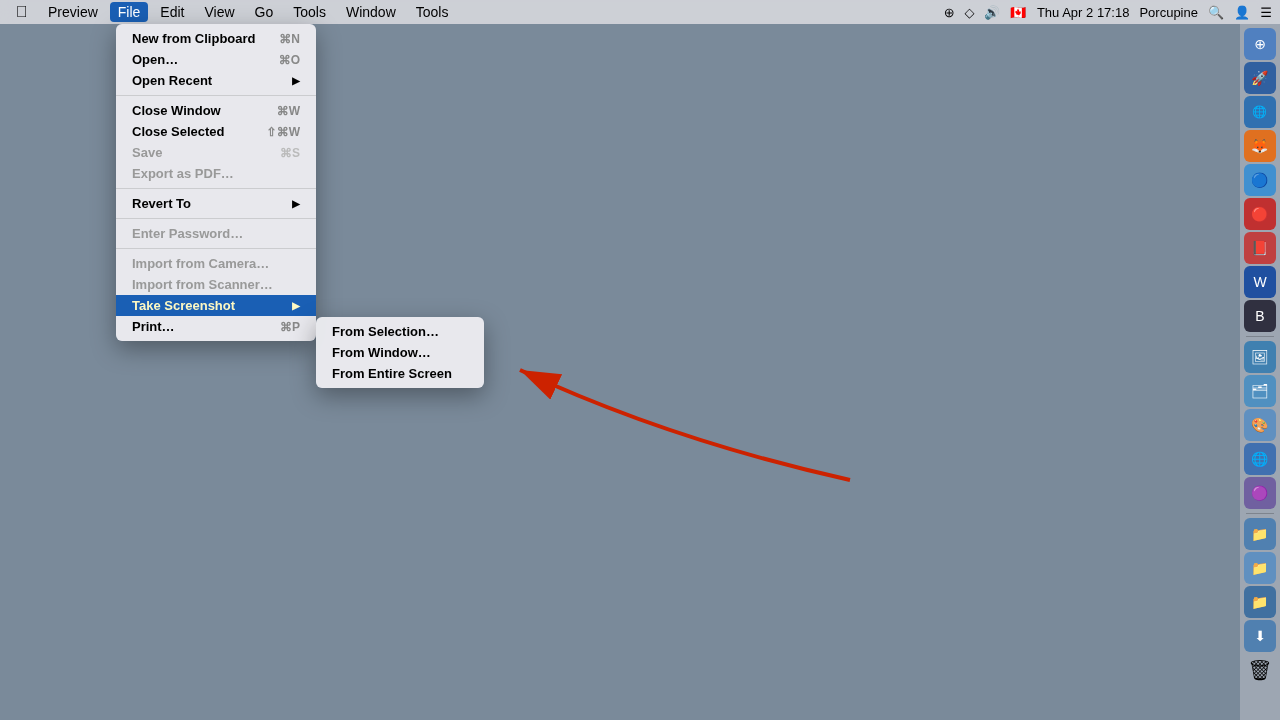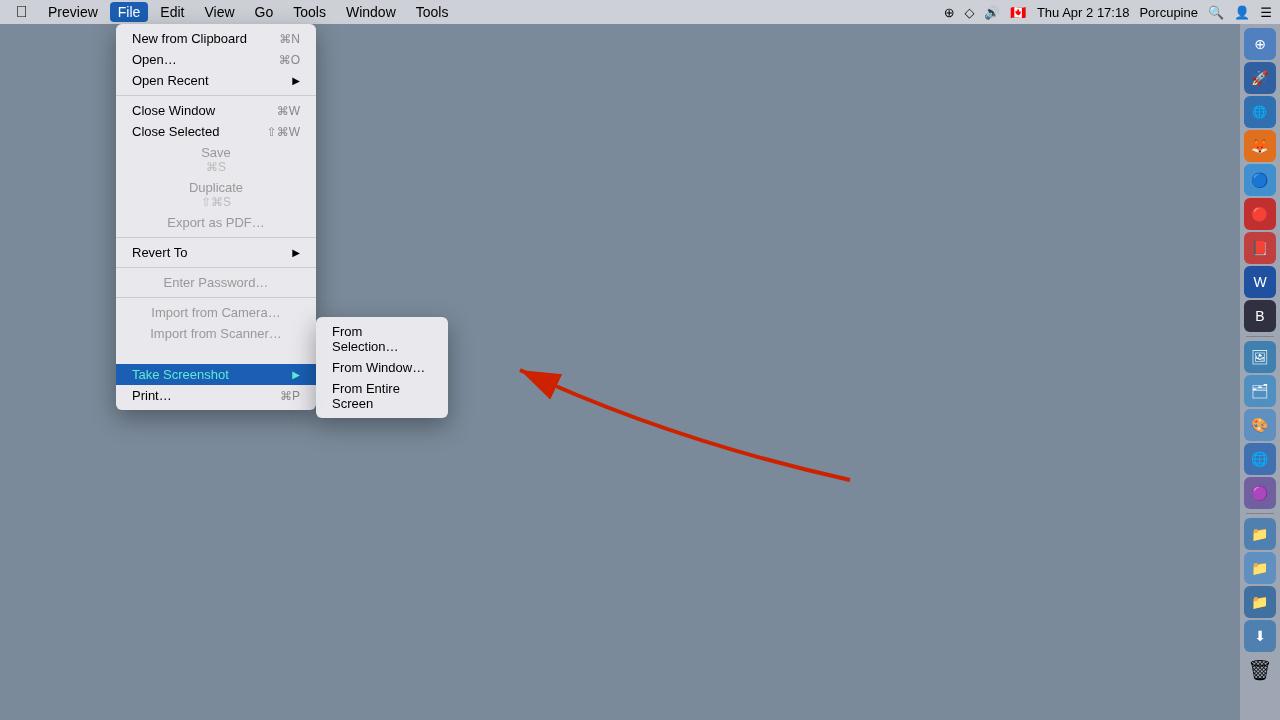--- a/index.html
+++ b/index.html
@@ -81,31 +81,30 @@
 
     .menu-item {
       display: flex;
       align-items: center;
       justify-content: space-between;
       padding: 3px 16px;
       font-size: 13px;
       cursor: pointer;
       color: #000;
       user-select: none;
+      font-weight: bold;
     }
 
     .menu-item.disabled {
       color: #999;
-      flex-direction: column;
     }
 
     .menu-item.highlighted {
       background: #1a5fb4;
-      color: #5eead4;
-      margin-top: 20px;
+      color: #fef9c3;
     }
 
     .menu-item .shortcut {
       color: #888;
       font-size: 12px;
     }
 
     .menu-item .arrow {
       font-size: 10px;
     }
@@ -114,21 +113,21 @@
       height: 1px;
       background: rgba(0,0,0,0.12);
       margin: 4px 0;
     }
 
     
     .screenshot-submenu {
       position: absolute;
       top: 317px;
       left: 316px;
-      width: 132px;
+      width: 168px;
       background: rgba(235, 235, 240, 0.97);
       border-radius: 6px;
       box-shadow: 0 8px 24px rgba(0,0,0,0.35);
       padding: 4px 0;
       z-index: 2001;
     }
 
     .screenshot-submenu .menu-item {
       padding: 3px 16px;
     }
@@ -230,24 +229,20 @@
   <div class="menu-item">
     <span>Close Selected</span>
     <span class="shortcut">⇧⌘W</span>
   </div>
 
   <div class="menu-item disabled">
     <span>Save</span>
     <span class="shortcut" style="color:#bbb;">⌘S</span>
   </div>
 
-  <div class="menu-item disabled">
-    <span>Duplicate</span>
-    <span class="shortcut" style="color:#bbb;">⇧⌘S</span>
-  </div>
 
 
 
 
   <div class="menu-item disabled">
     <span>Export as PDF…</span>
   </div>
   <div class="menu-separator"></div>
 
   <div class="menu-item">

